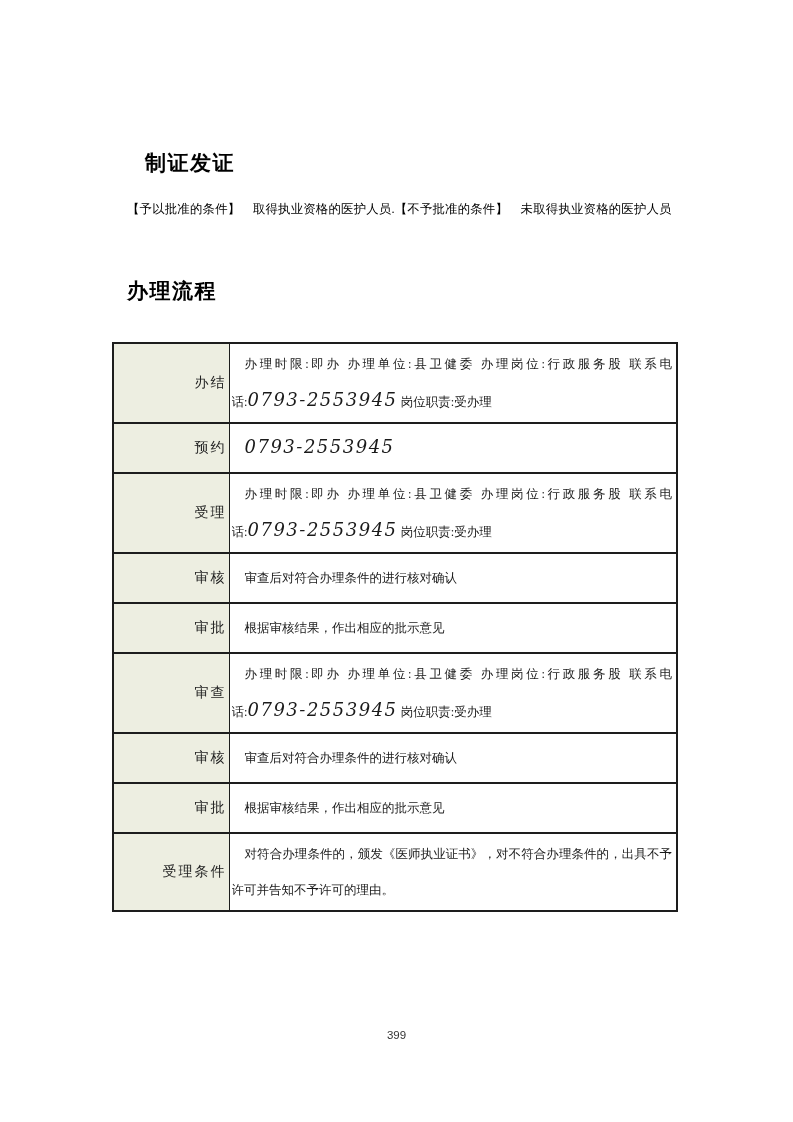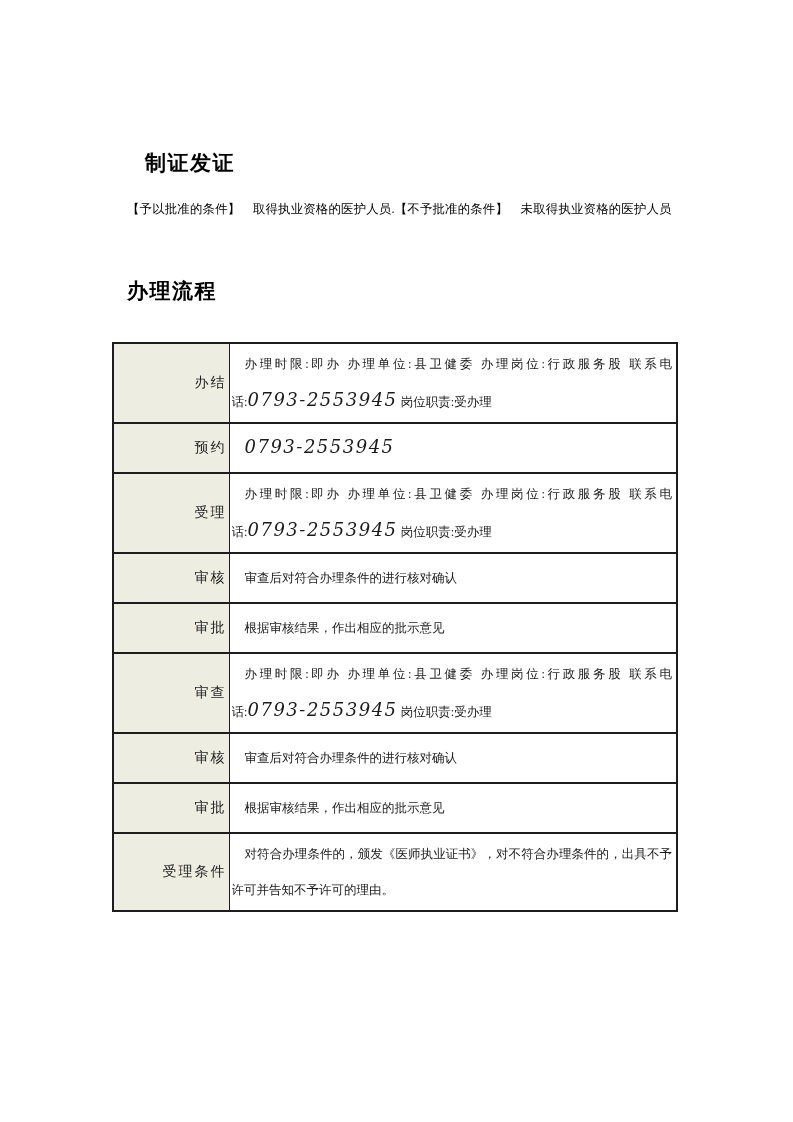--- a/index.html
+++ b/index.html
@@ -164,14 +164,15 @@
             <td class="label">受理条件</td>
             <td class="content">
               <div class="line fill">对符合办理条件的，颁发《医师执业证书》，对不符合办理条件的，出具不予</div>
               <div class="line">许可并告知不予许可的理由。</div>
             </td>
           </tr>
         </tbody>
     </table>
   </div>
 
+  <div class="page-number">399</div>
 
 </div>
 
 </body></html>

